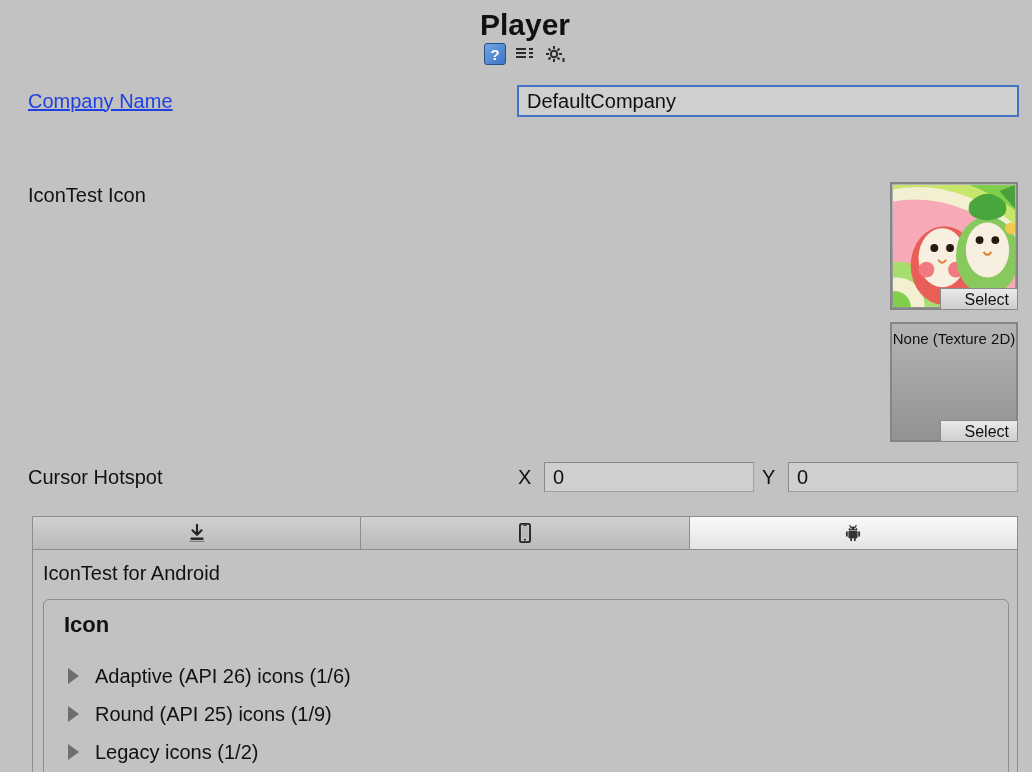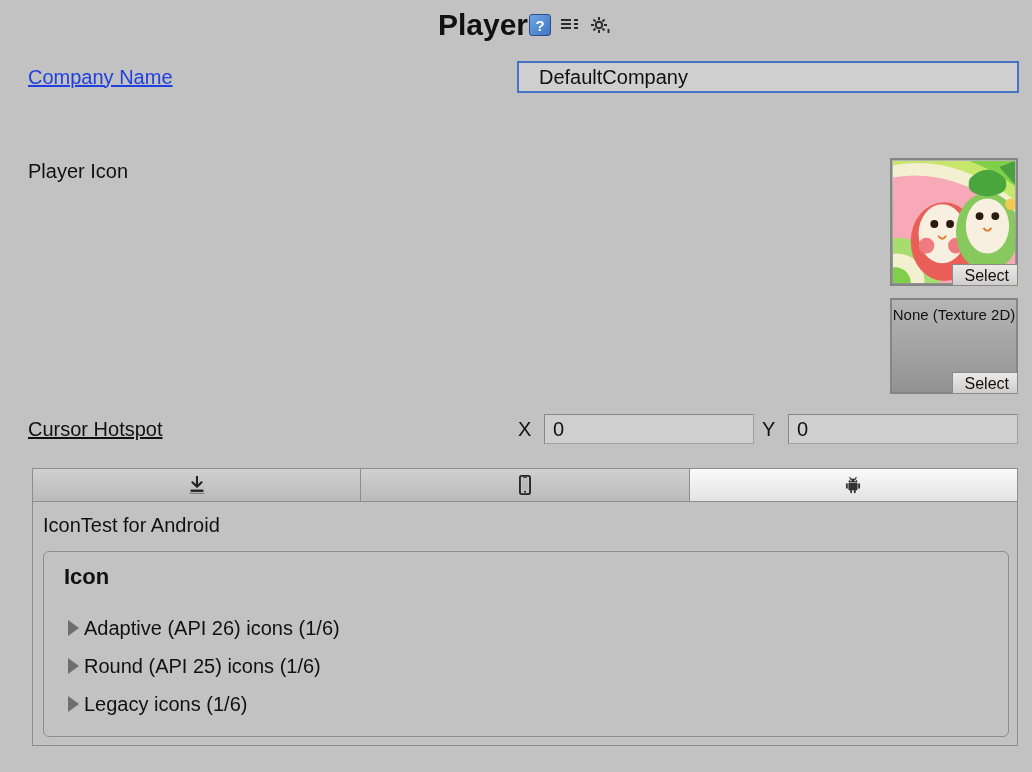--- a/index.html
+++ b/index.html
@@ -8,23 +8,24 @@
     width: 1032px; height: 772px;
     font-family: Arial, Helvetica, sans-serif;
     font-size: 20px;
     color: #111;
     background: #c2c2c2;
     overflow: hidden;
   }
   .panel { padding: 0; }
   .header {
     display: flex;
-    justify-content: center;
+    justify-content: space-between;
     align-items: center;
     padding: 8px 10px 6px 28px;
+    flex-direction: column;
   }
   .title {
     font-size: 30px;
     font-weight: bold;
   }
   .header-icons { display: flex; gap: 6px; align-items: center; }
   .header-icon-btn {
     width: 24px; height: 24px;
     display: flex; align-items: center; justify-content: center;
     cursor: pointer;
@@ -46,21 +47,21 @@
   .row-label.link { color: #2040e0; }
   .row-field { flex: 1; }
 
   .text-input {
     width: 100%;
     height: 30px;
     background: #cfcfcf;
     border: 1px solid #a0a0a0;
     border-top-color: #888;
     border-left-color: #888;
-    padding: 3px 20px;
+    padding: 3px 8px;
     font-size: 20px;
     font-family: inherit;
     color: #111;
   }
   .text-input.focus {
     outline: 2px solid #4472c4;
     outline-offset: -1px;
     border-color: #4472c4;
   }
 
@@ -81,30 +82,30 @@
   .thumb-img {
     position:absolute; inset:1px;
     border-radius:1px;
     overflow:hidden;
   }
   .thumb-text { padding-top: 6px; line-height: 1.2; }
   .select-btn {
     position: absolute;
     right: -2px; bottom: -2px;
     height: 22px;
-    padding: 1px 8px 0 12px;
+    padding: 1px 8px 0 24px;
     font-size: 16px;
     background: linear-gradient(to bottom,#eceae8,#d0cecc);
     border: 1px solid #8a8a8a;
     cursor: pointer;
     display:flex; align-items:center;
   }
 
   .hotspot-row { display:flex; align-items:center; height:30px; margin-top:20px; }
-  .hotspot-label { width: 490px; flex-shrink:0; font-size:20px;text-decoration:underline; }
+  .hotspot-label { width: 490px; flex-shrink:0; font-size:20px; }
   .hotspot-fields { flex:1; display:flex; align-items:center; gap:8px; }
   .axis-label { font-size:20px; width: 18px; }
   .vec-input {
     width: 210px; height: 30px;
     background:#cfcfcf; border:1px solid #a0a0a0;
     border-top-color:#888; border-left-color:#888;
     padding:3px 8px; font-size:20px; font-family:inherit; color:#111;
   }
   .vec-input:last-of-type { flex:1; }
 
@@ -135,21 +136,21 @@
     margin-left:4px;
   }
   .settings-title { font-size: 20px; margin: 2px 0 14px 0; }
   .section-box {
     border:1px solid #8d8d8d;
     border-radius: 6px;
     padding: 12px 14px 10px 20px;
     background:#c2c2c2;
   }
   .section-heading { font-size:22px; font-weight:bold; margin-bottom: 22px; }
-  .foldout { display:flex; align-items:center; gap:1px; font-size:20px; height:32px; cursor:pointer; padding-left: 4px; margin-bottom:6px;}
+  .foldout { display:flex; align-items:center; gap:12px; font-size:20px; height:32px; cursor:pointer; padding-left: 4px; margin-bottom:6px;}
   .tri {
     width:0; height:0;
     border-top:8px solid transparent;
     border-bottom:8px solid transparent;
     border-left:11px solid #6e6e6e;
     margin-right:4px;
   }
 
   
   .help-icon-box {
@@ -211,21 +212,21 @@
       <div class="row-field">
         <input class="text-input focus" type="text" value="DefaultCompany" style="">
       </div>
     </div>
     <div class="row">
     </div>
 
     <div class="spacer-sm"></div>
 
     <div class="prop-row">
-      <div class="prop-label">Player Icon</div>
+      <div class="prop-label">IconTest Icon</div>
       <div class="prop-right">
         <div class="thumb-box">
           <div class="thumb-img">
             <svg viewBox="0 0 124 124" width="100%" height="100%">
               <defs>
                 <clipPath id="clip">
                     <rect x="0" y="0" width="124" height="124"></rect>
                   </clipPath>
               </defs>
               <g clip-path="url(#clip)">
@@ -261,21 +262,21 @@
           </div>
           <div class="select-btn">Select</div>
         </div>
       </div>
     </div>
 
     <div style="height:12px;"></div>
 
     <div class="prop-row">
       <div class="prop-right">
-        <div class="thumb-box" style="height:96px;width:128px;">
+        <div class="thumb-box" style="height:120px;width:128px;">
           <div class="thumb-text">None (Texture 2D)</div>
           <div class="select-btn">Select</div>
         </div>
       </div>
     </div>
 
     <div class="hotspot-row">
       <div class="hotspot-label">Cursor Hotspot</div>
       <div class="hotspot-fields">
         <span class="axis-label">X</span>
@@ -320,23 +321,23 @@
     <div class="settings-box">
       <div class="settings-title">IconTest for Android</div>
       <div class="section-box">
         <div class="section-heading">Icon</div>
         <div class="foldout">
           <div class="tri"></div>
           <span>Adaptive (API 26) icons (1/6)</span>
         </div>
         <div class="foldout">
           <div class="tri"></div>
-          <span>Round (API 25) icons (1/6)</span>
+          <span>Round (API 25) icons (1/9)</span>
         </div>
         <div class="foldout">
           <div class="tri"></div>
-          <span>Legacy icons (1/6)</span>
+          <span>Legacy icons (1/2)</span>
         </div>
       </div>
     </div>
 
   </div>
 </div>
 
 </body></html>

